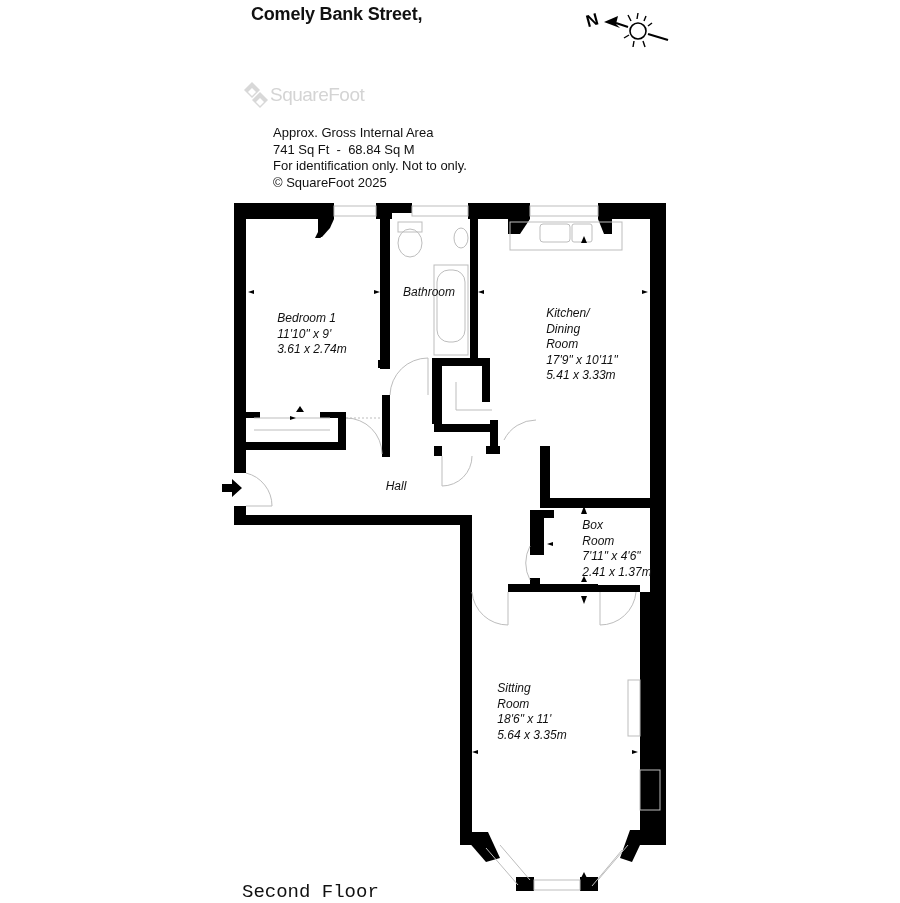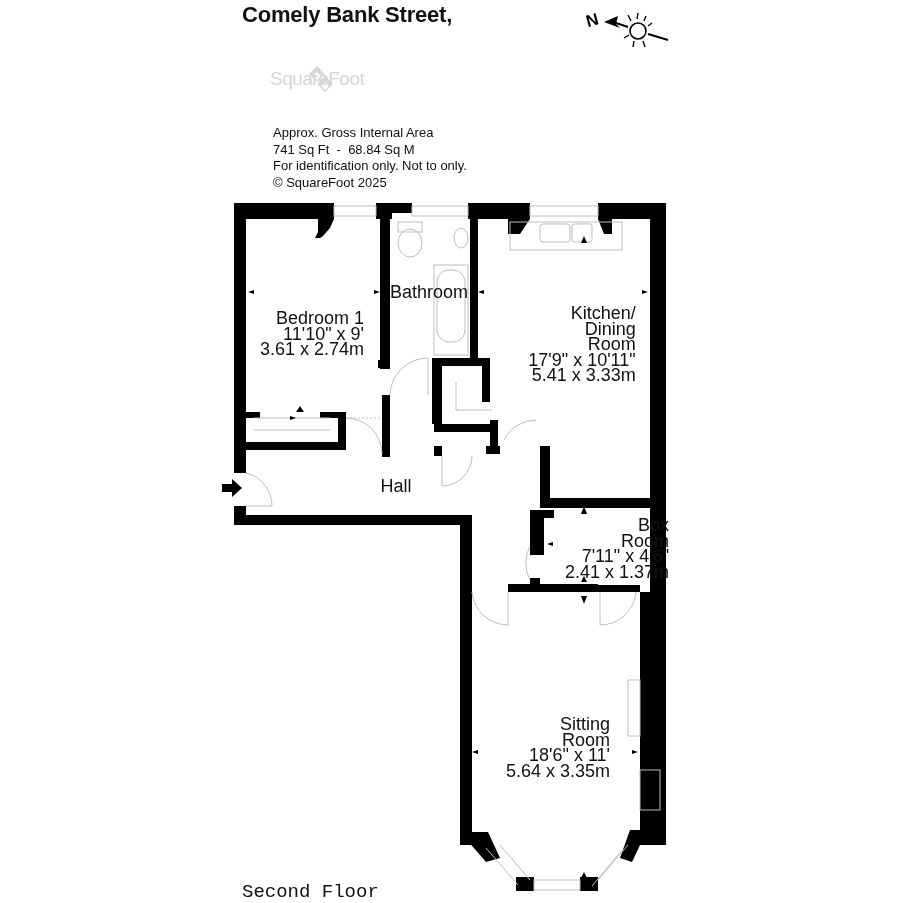--- a/index.html
+++ b/index.html
@@ -1,24 +1,24 @@
 <!DOCTYPE html>
 <html><head>
 <meta charset="utf-8">
 <style>
   html, body { margin:0; padding:0; background:#ffffff; }
   body { width:900px; height:903px; position:relative; overflow:hidden; font-family:"Liberation Sans", sans-serif; color:#111; }
   .header { position:absolute; left:242px; top:4px; }
-  .addr { font-weight:bold; font-size:22px; line-height:21px; letter-spacing:-0.2px; }
-  .logo { position:absolute; left:242px; top:64px; width:160px; height:32px;text-align:center; }
+  .addr { font-weight:bold; font-size:18px; line-height:21px; letter-spacing:-0.2px;margin-left:9px; }
+  .logo { position:absolute; left:242px; top:80px; width:160px; height:32px; }
   .logo-text { position:absolute; left:28px; top:4px; font-size:19px; color:#d4d4d4; letter-spacing:-0.5px; }
   .info { position:absolute; left:242px; top:125px; font-size:13px; line-height:16.5px;margin-left:31px; }
   .compass { position:absolute; left:582px; top:4px; width:94px; height:46px; }
   .floorplan { position:absolute; left:0; top:0; width:900px; height:903px; }
-  .label { position:absolute; font-size:18px; line-height:15.5px; text-align:right; transform:translateX(-50%); white-space:nowrap; }
+  .label { position:absolute; font-size:12px; line-height:15.5px; text-align:left; transform:translateX(-50%); white-space:nowrap;font-style:italic; }
   .floor-name { position:absolute; left:242px; top:881px; font-size:19px;font-family:Liberation Mono, monospace; }
 </style>
 </head>
 <body>
 
 <div class="header">
   <div class="addr">Comely Bank Street,</div>
 </div>
 
 <div class="logo">
@@ -188,20 +188,20 @@
 </div>
 <div class="label" style="left:396px; top:479px;">
   <div>Hall</div>
 </div>
 <div class="label" style="left:617px; top:518px;">
   <div>Box</div>
   <div>Room</div>
   <div>7'11" x 4'6"</div>
   <div>2.41 x 1.37m</div>
 </div>
-<div class="label" style="left:558px; top:681px;margin-top:36px;">
+<div class="label" style="left:532px; top:681px;">
   <div>Sitting</div>
   <div>Room</div>
   <div>18'6" x 11'</div>
   <div>5.64 x 3.35m</div>
 </div>
 
 <div class="floor-name">Second Floor</div>
 
 </body></html>

